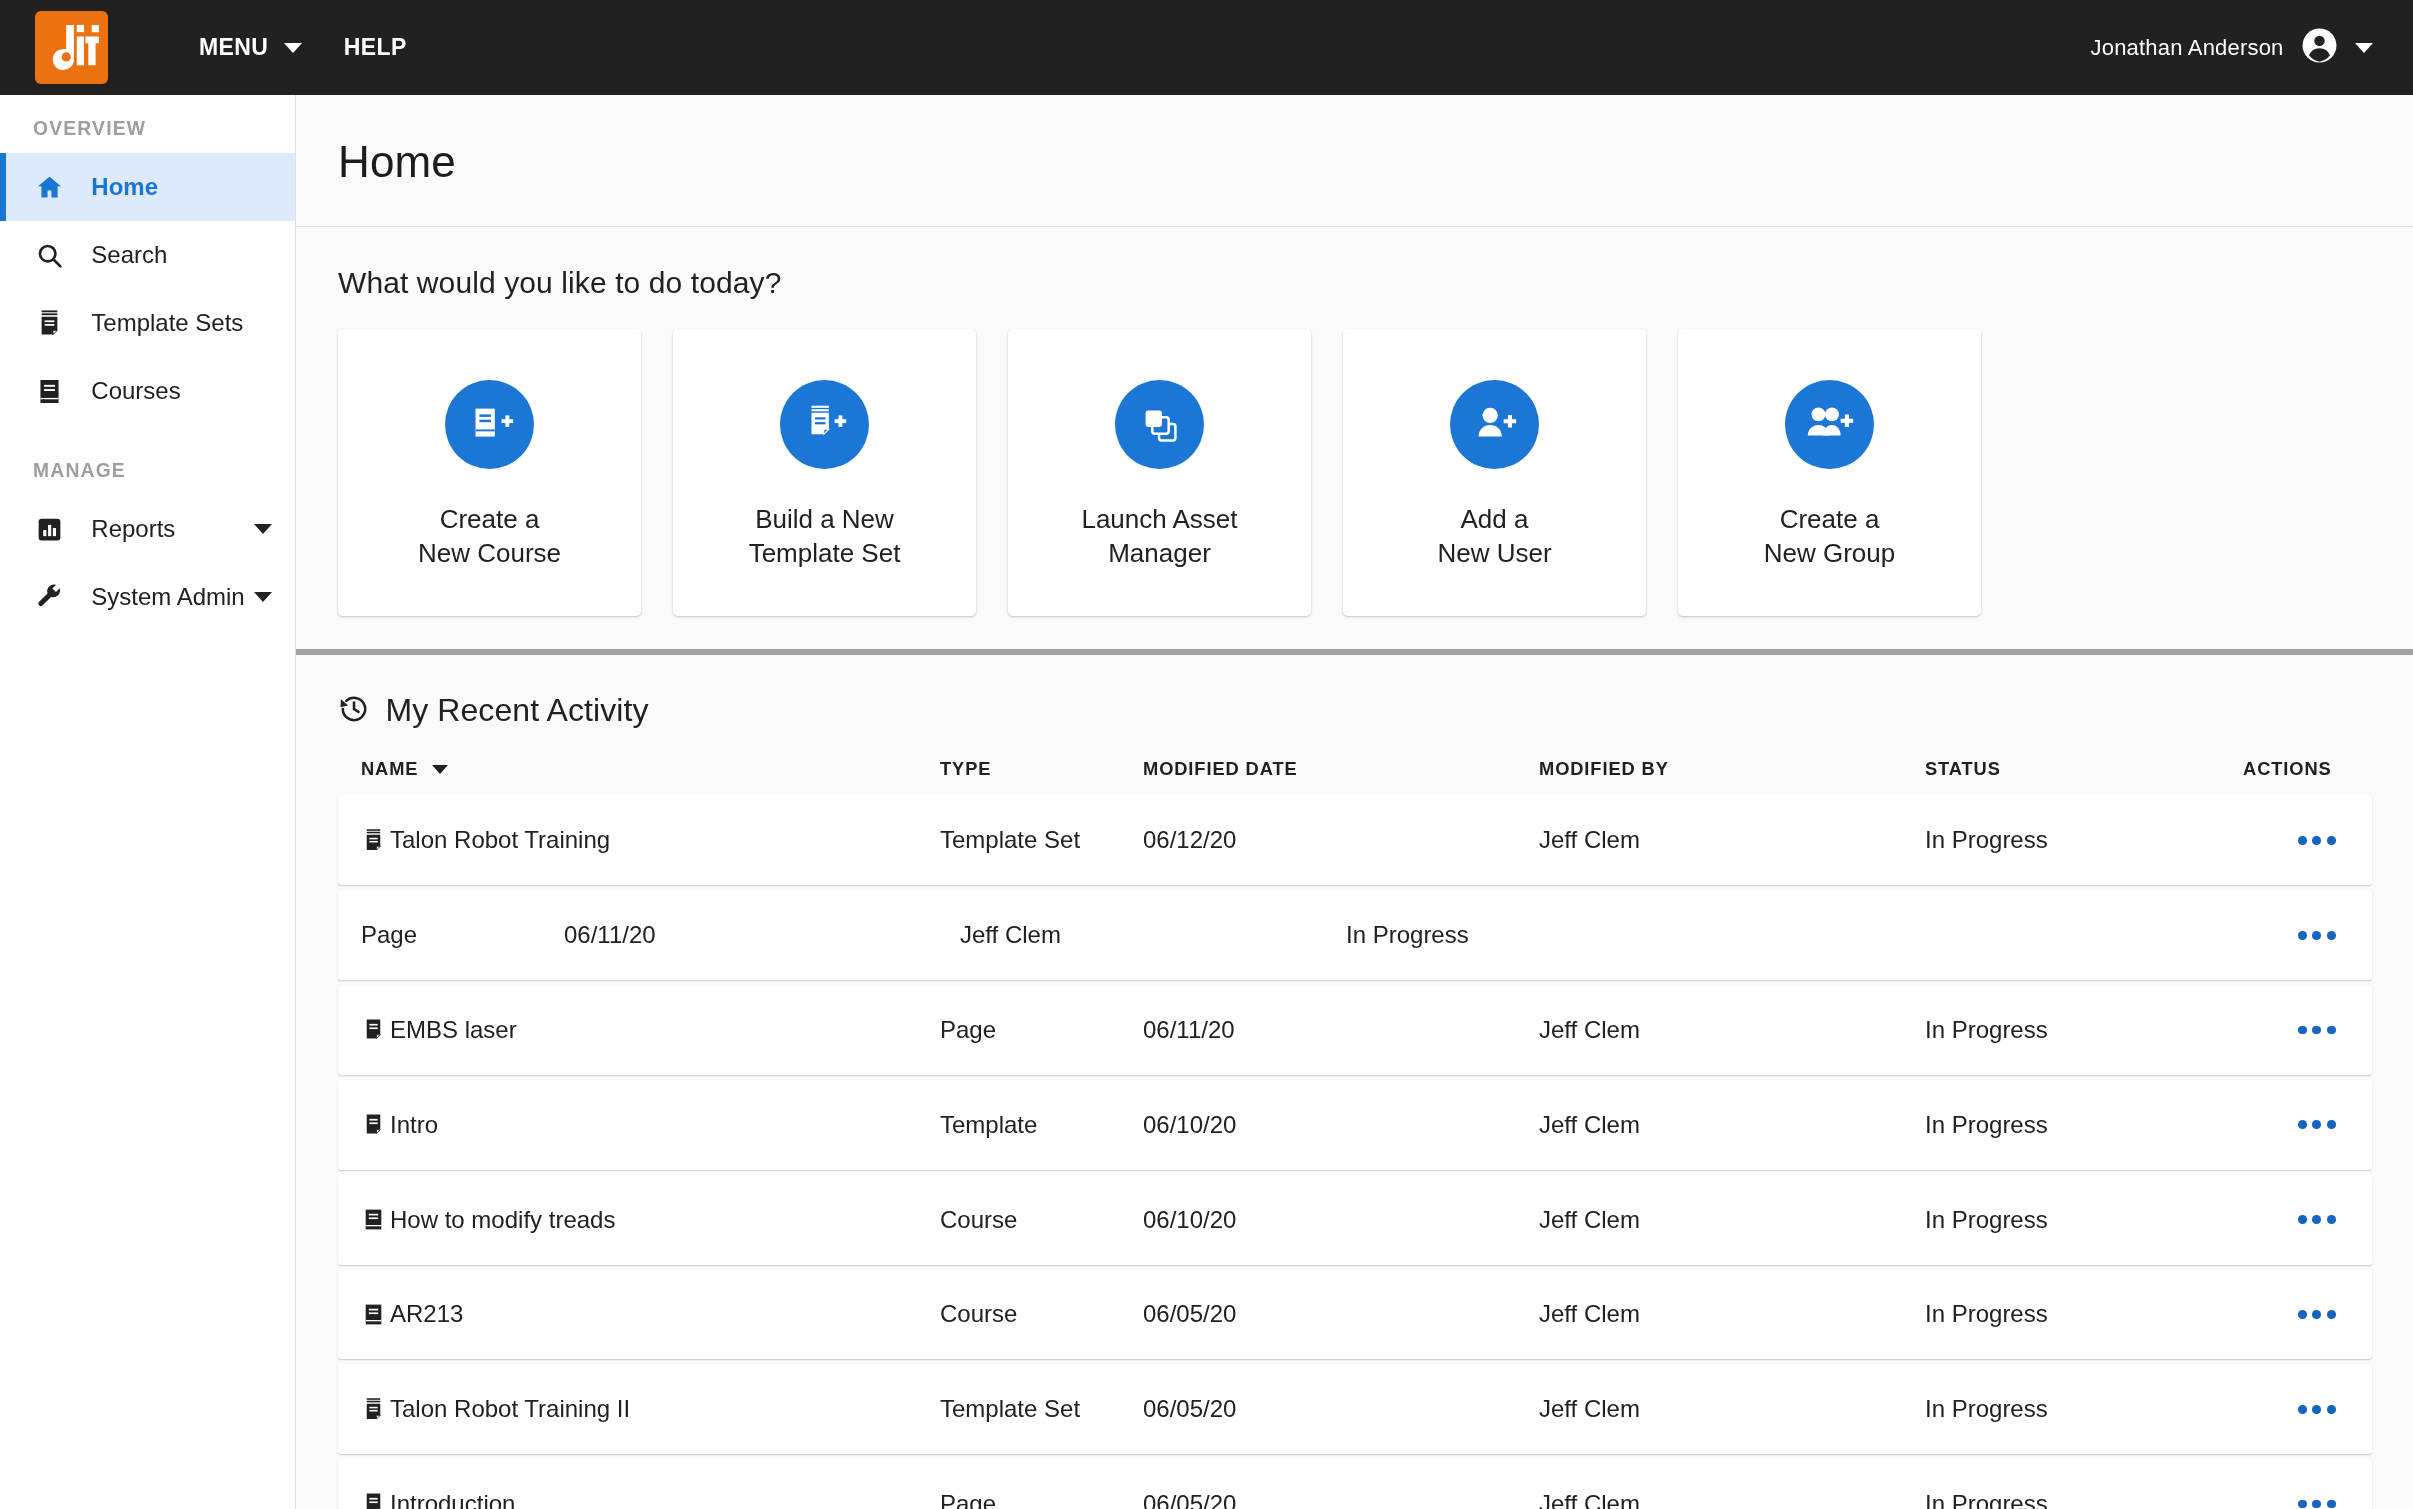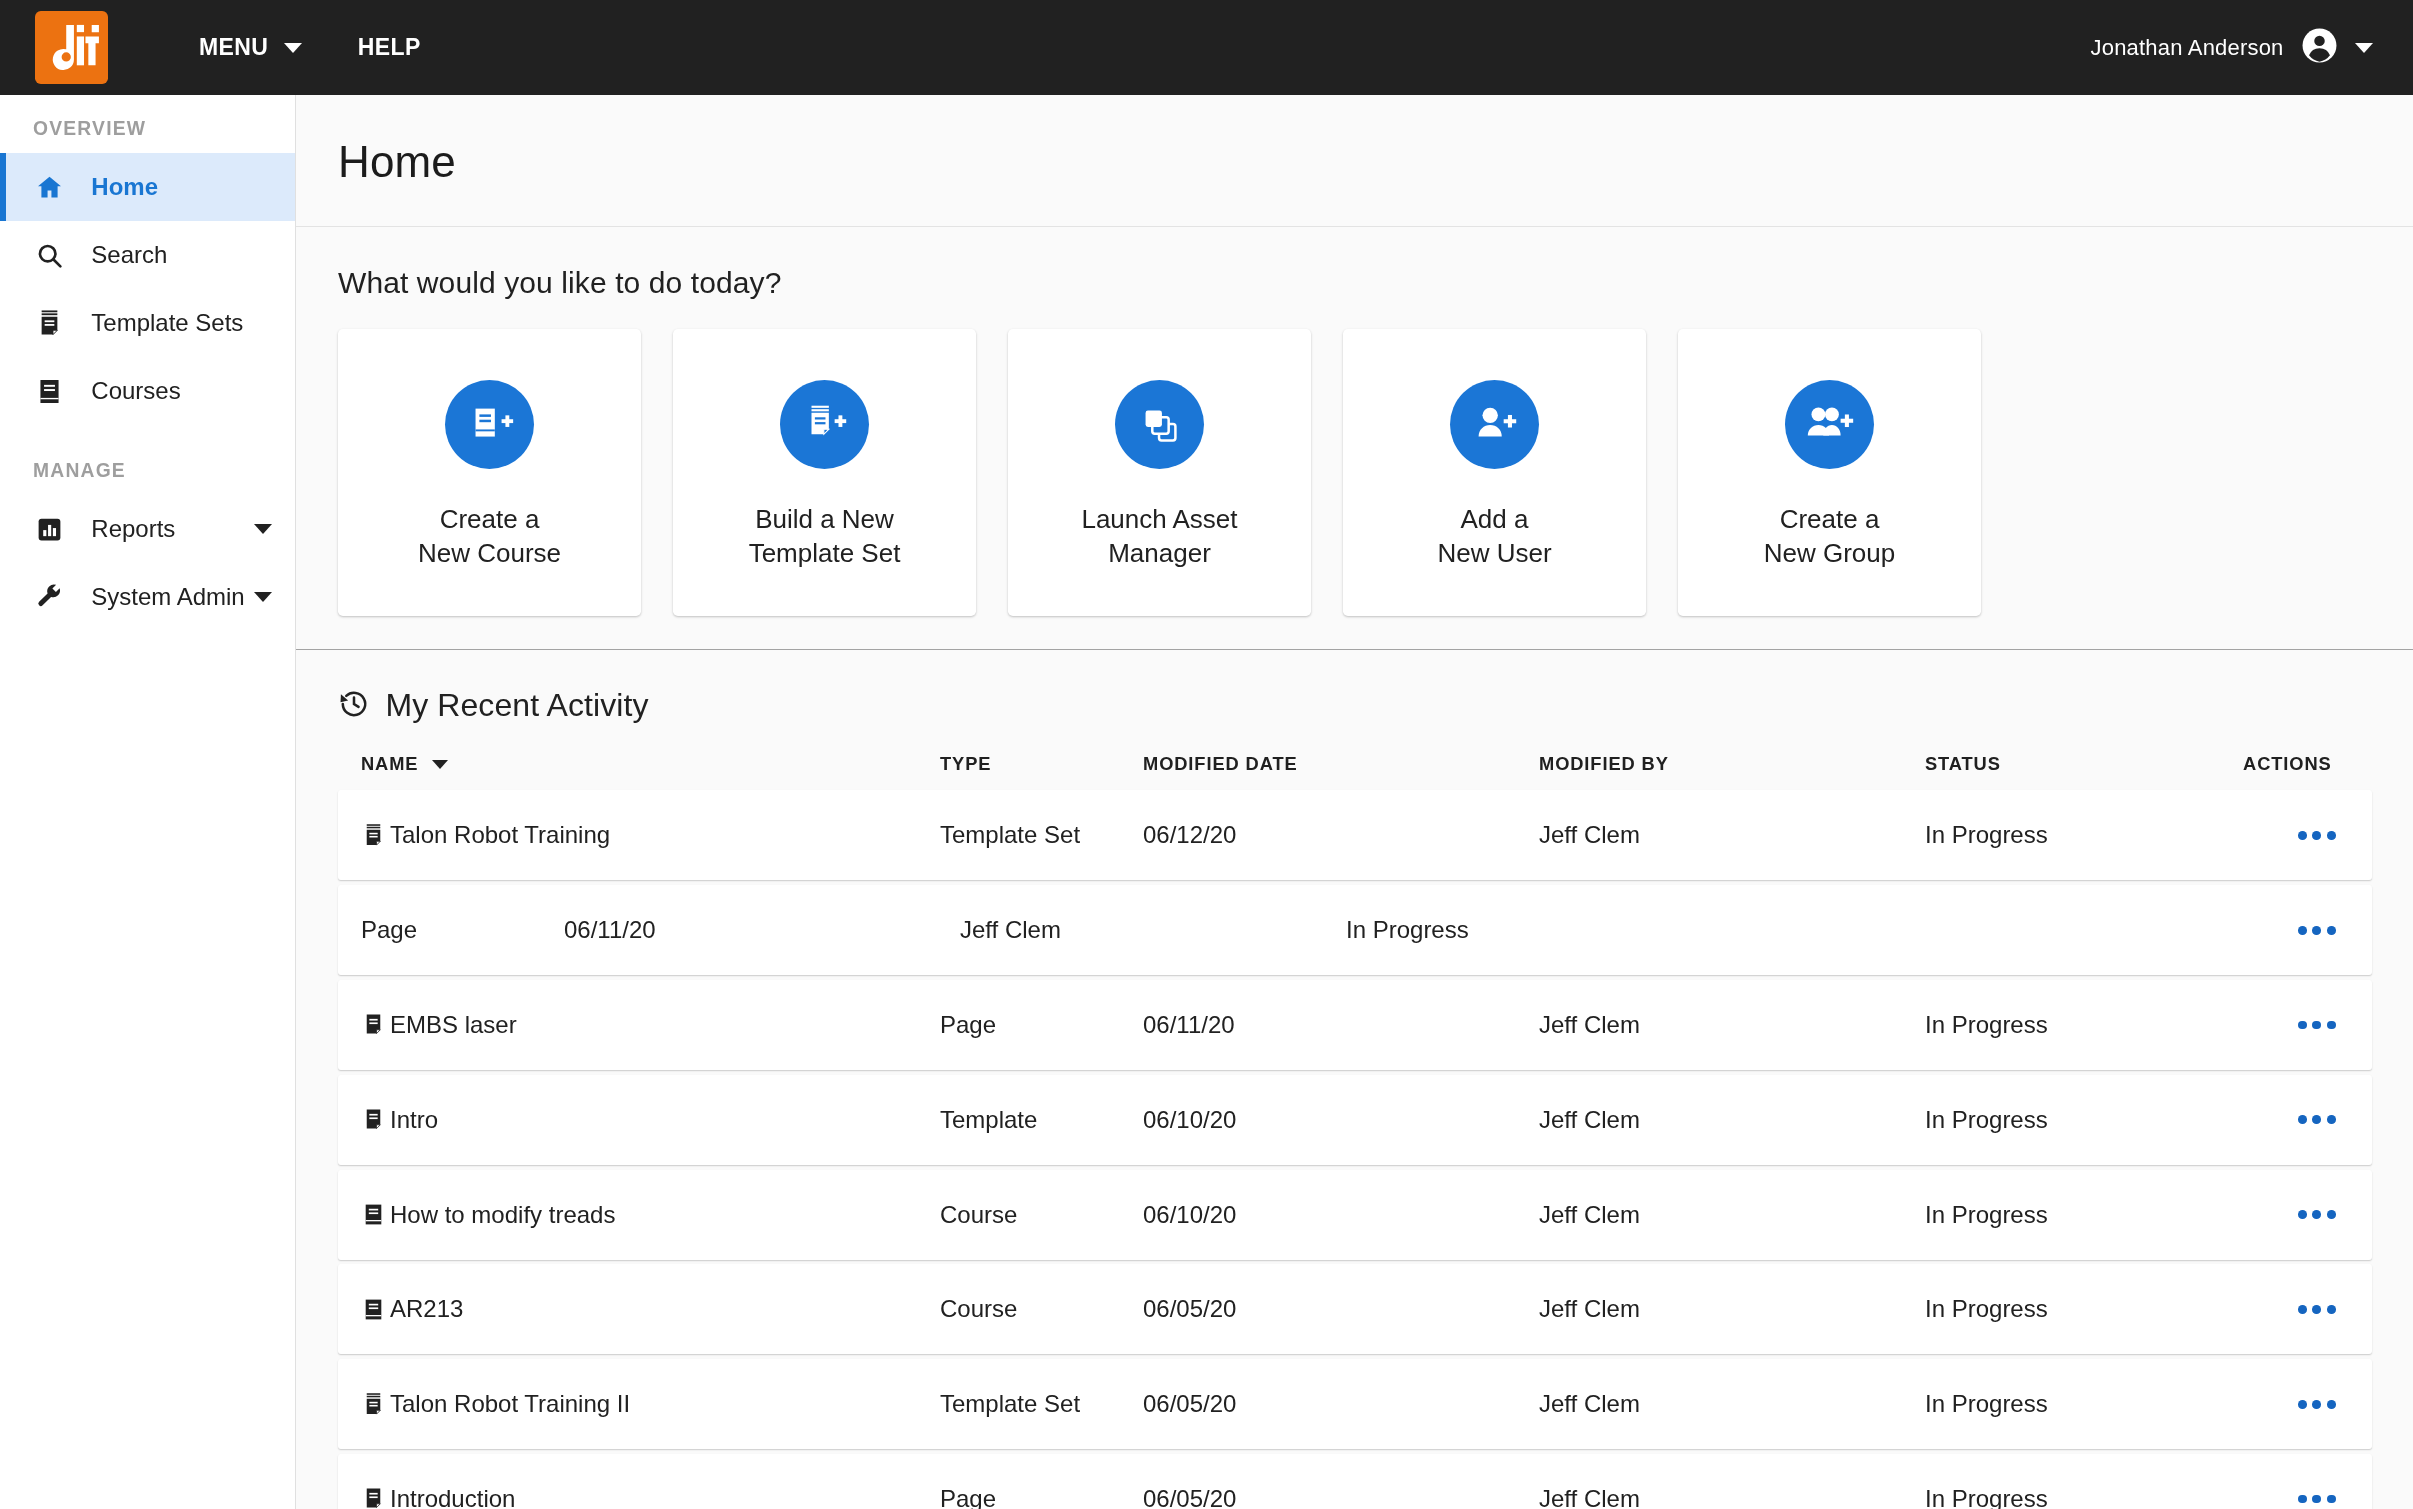--- a/index.html
+++ b/index.html
@@ -31,21 +31,21 @@
     display: flex;
     align-items: center;
     justify-content: center;
     flex: none;
   }
   .logo svg { display:block; }
   .topnav {
     display: flex;
     align-items: center;
     margin-left: 70px;
-    gap: 14px;
+    gap: 0px;
   }
   .topnav-item {
     color: #ffffff;
     font-size: 23px;
     font-weight: bold;
     letter-spacing: 0.4px;
     padding: 13.5px 21px;
     display: flex;
     align-items: center;
     gap: 15.4px;
@@ -151,21 +151,21 @@
     border-bottom: 1px solid #e3e3e3;
   }
   .page-title {
     font-size: 44px;
     color: #1c1c1c;
     font-weight: normal;
     letter-spacing: 0.1px;
   }
   .section-quick {
     padding: 39px 42px 33px 42px;
-    border-bottom: 1px solid #a3a3a3;
+    border-bottom: 6px solid #a3a3a3;
   }
   .quick-prompt {
     font-size: 30px;
     color: #212121;
     margin-bottom: 29px;
     letter-spacing: 0.1px;
   }
   .cards {
     display: flex;
     gap: 32px;

